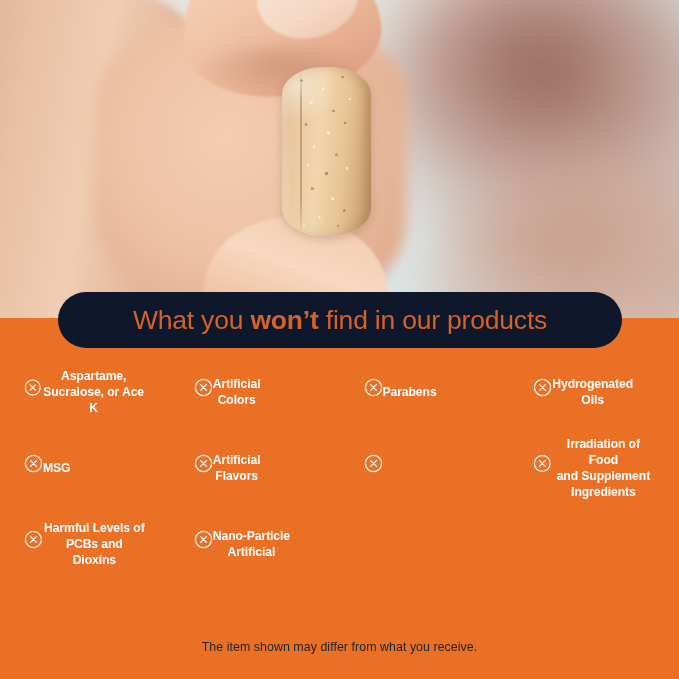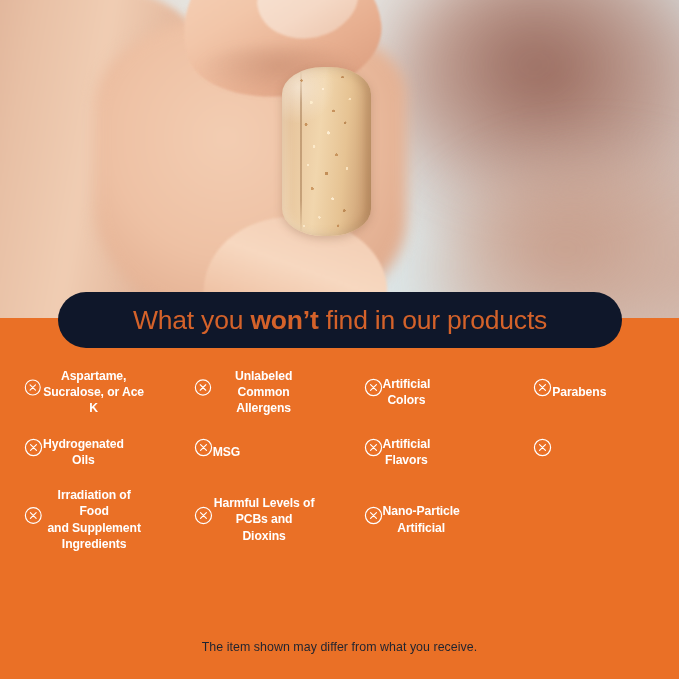--- a/index.html
+++ b/index.html
@@ -280,28 +280,20 @@
           <path d="M8.3 8.3 L15.7 15.7 M15.7 8.3 L8.3 15.7" stroke="#FFFFFF" stroke-width="1.5" stroke-linecap="round"></path>
         </svg>
         <div class="cell-label">Aspartame,
 Sucralose, or Ace K</div>
       </div>
       <div class="cell">
         <svg class="x-icon" viewBox="0 0 24 24" fill="none" xmlns="http://www.w3.org/2000/svg">
           <circle cx="12" cy="12" r="10.2" stroke="#FFFFFF" stroke-width="1.5"></circle>
           <path d="M8.3 8.3 L15.7 15.7 M15.7 8.3 L8.3 15.7" stroke="#FFFFFF" stroke-width="1.5" stroke-linecap="round"></path>
         </svg>
-        <div class="cell-label">Unlabeled
-Common Allergens</div>
-      </div>
-      <div class="cell">
-        <svg class="x-icon" viewBox="0 0 24 24" fill="none" xmlns="http://www.w3.org/2000/svg">
-          <circle cx="12" cy="12" r="10.2" stroke="#FFFFFF" stroke-width="1.5"></circle>
-          <path d="M8.3 8.3 L15.7 15.7 M15.7 8.3 L8.3 15.7" stroke="#FFFFFF" stroke-width="1.5" stroke-linecap="round"></path>
-        </svg>
         <div class="cell-label">Artificial
 Colors</div>
       </div>
       <div class="cell">
         <svg class="x-icon" viewBox="0 0 24 24" fill="none" xmlns="http://www.w3.org/2000/svg">
           <circle cx="12" cy="12" r="10.2" stroke="#FFFFFF" stroke-width="1.5"></circle>
           <path d="M8.3 8.3 L15.7 15.7 M15.7 8.3 L8.3 15.7" stroke="#FFFFFF" stroke-width="1.5" stroke-linecap="round"></path>
         </svg>
         <div class="cell-label">Parabens</div>
       </div>

